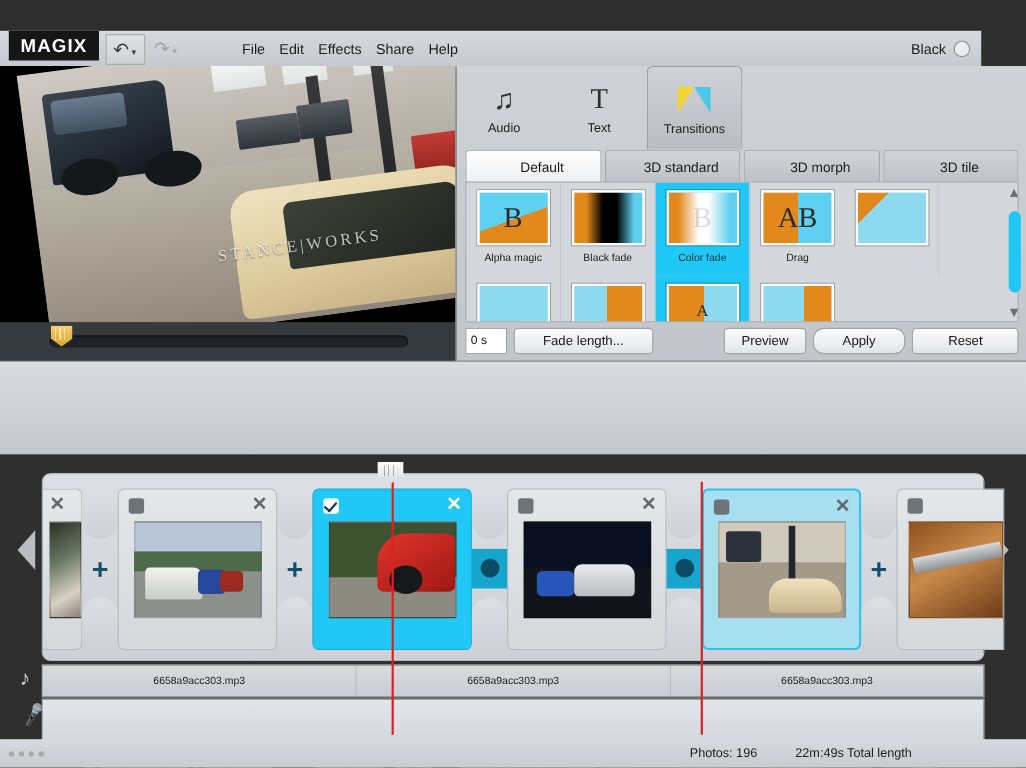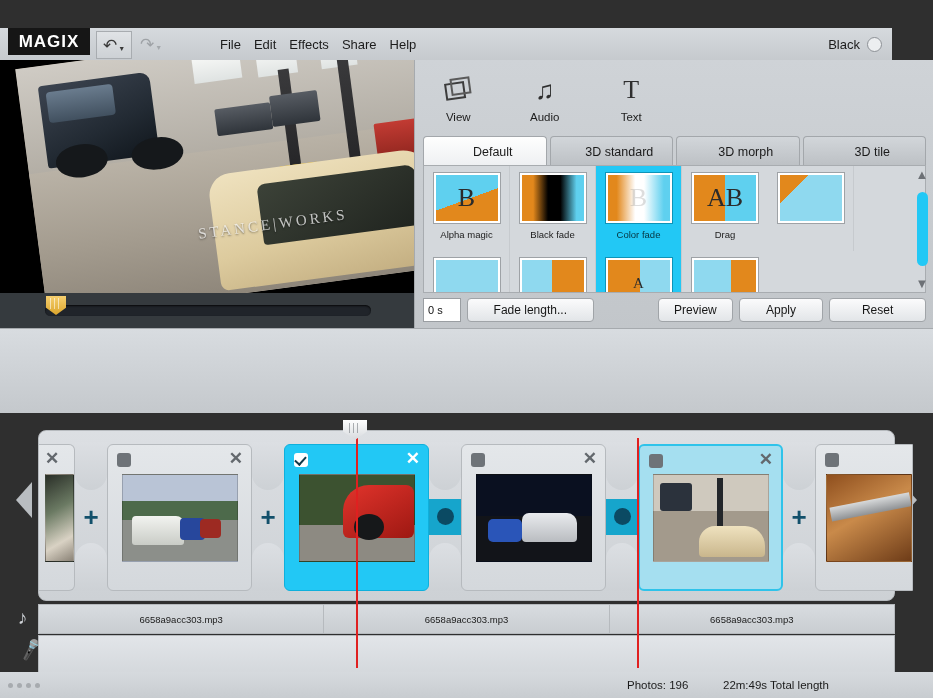--- a/index.html
+++ b/index.html
@@ -124,21 +124,21 @@
     flex-direction:column;align-items:center;justify-content:space-between;padding:2px 0;box-sizing:border-box;}
   .sc-arrow{font-size:13px;color:#6d7176;line-height:1;}
   .sc-thumb{width:11px;height:74px;border-radius:6px;background:#22c8f5;}
 
   .ctrls{position:absolute;left:8px;top:237px;width:503px;height:26px;display:flex;align-items:center;gap:6px;}
   .num-in{width:42px;height:24px;border:1px solid #9a9ea2;background:#fff;font-size:11px;color:#111;
     display:flex;align-items:center;padding-left:4px;box-sizing:border-box;}
   .btn{height:24px;border:1px solid #a0a4a8;border-radius:4px;
     background:linear-gradient(#fbfbfc,#e2e5e8);font-size:12px;color:#171717;
     display:flex;align-items:center;justify-content:center;box-sizing:border-box;}
-  .b-fade{width:145px;} .b-prev{width:85px;margin-left:58px;} .b-apply{width:96px;} .b-reset{width:110px;}
+  .b-fade{width:145px;} .b-prev{width:85px;margin-left:58px;} .b-apply{width:96px;border-radius:10px;} .b-reset{width:110px;}
 
   
   .toolbar{position:absolute;left:0;top:328px;width:933px;height:85px;
     background:linear-gradient(#d8dce0,#c4c8cc);border-top:1px solid #a6aaae;}
   .timecode{position:absolute;left:8px;top:352px;font-size:31px;color:#1a1a1a;font-family:"Liberation Serif",serif;}
   .timecode sup{font-size:13px;vertical-align:super;}
   .transport{position:absolute;left:76px;top:358px;height:33px;display:flex;}
   .tbtn{width:38px;height:33px;border:1px solid #a4a8ac;border-left:none;
     background:linear-gradient(#f2f4f6,#d5d9dd);display:flex;align-items:center;justify-content:center;
     color:#3a3a3a;font-size:13px;box-sizing:border-box;}
@@ -303,35 +303,35 @@
   </div>
 
   <div class="scrub">
     <div class="scrub-track"></div>
     <div class="scrub-handle"></div>
   </div>
 
   <div class="rpanel">
     <div class="cat-row">
       <div class="cat">
-        <span class="cat-ico">
-          <span class="ic-view">
-              <span></span>
-              <span></span>
-            </span>
-        </span>
-        <span>View</span>
-      </div>
-      <div class="cat">
         <span class="cat-ico ic-audio">♫</span>
         <span>Audio</span>
       </div>
       <div class="cat">
         <span class="cat-ico ic-text">T</span>
         <span>Text</span>
+      </div>
+      <div class="cat active">
+        <span class="cat-ico">
+          <span class="ic-trans">
+              <i class="l"></i>
+              <i class="r"></i>
+            </span>
+        </span>
+        <span>Transitions</span>
       </div>
     </div>
 
     <div class="tabs">
       <div class="tab active">Default</div>
       <div class="tab">3D standard</div>
       <div class="tab">3D morph</div>
       <div class="tab">3D tile</div>
     </div>
 

